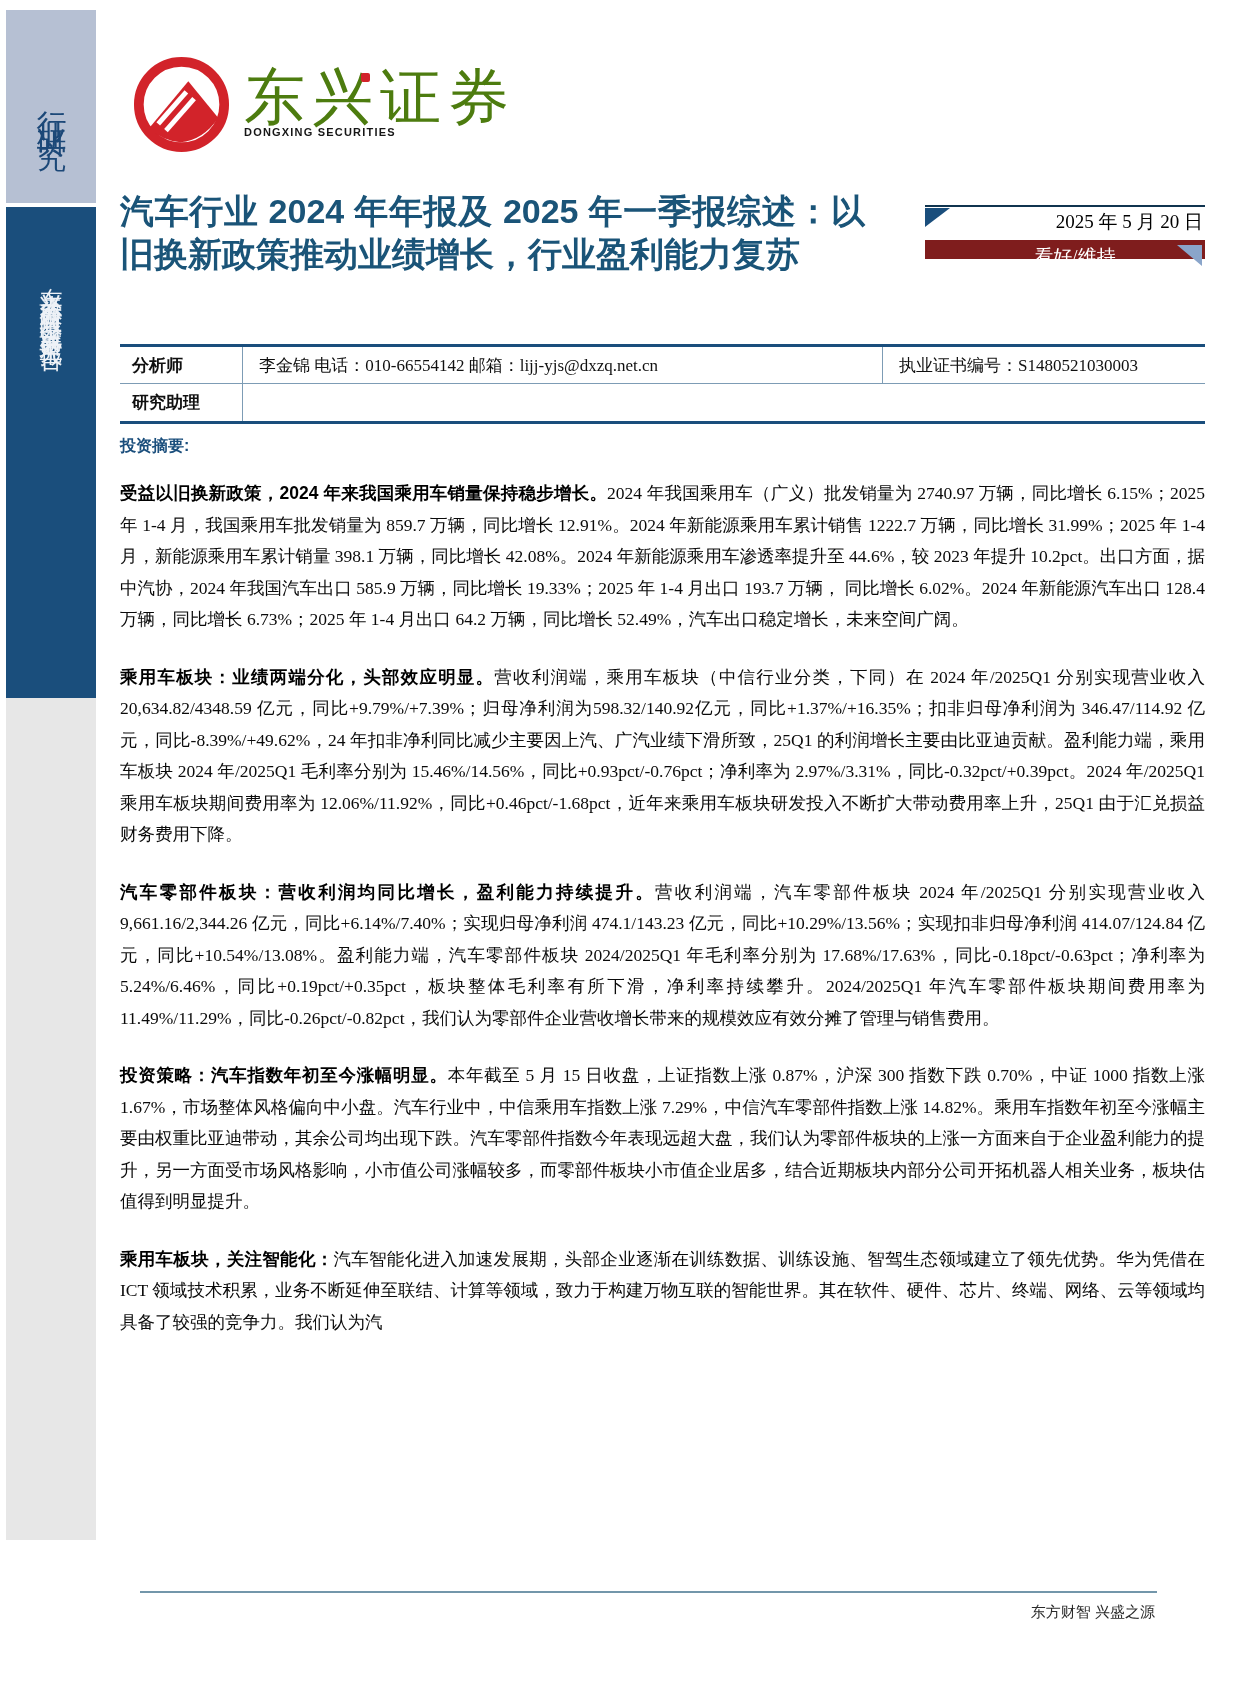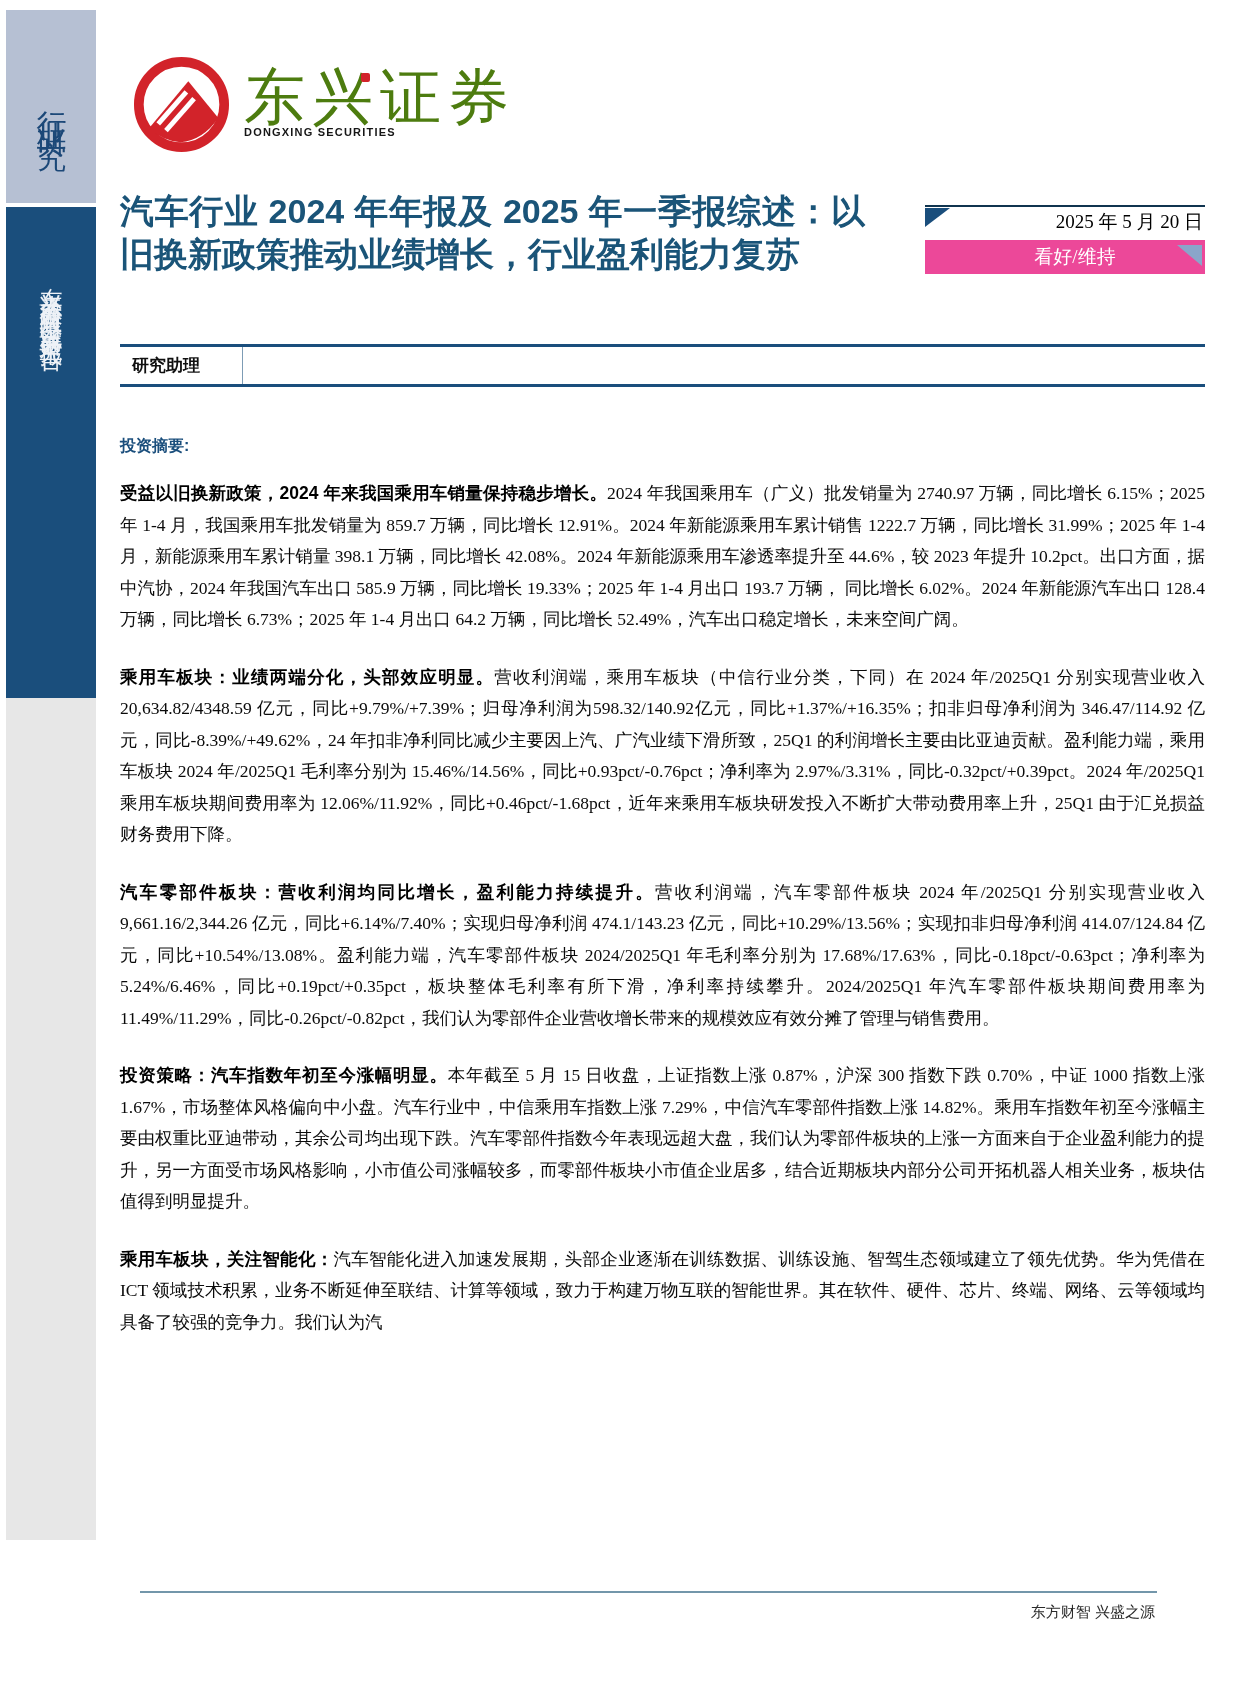--- a/index.html
+++ b/index.html
@@ -75,22 +75,22 @@
     position:relative; height:32px;
     border-top:2px solid #10344f;
     text-align:right; font-size:19px; line-height:30px; color:#000;
     padding-right:2px;
   }
   .date-row .tri-left {
     position:absolute; left:0; top:1px; width:0; height:0;
     border-top:19px solid #1a4e7c; border-right:25px solid transparent;
   }
   .rating-bar {
-    position:relative; height:34px; margin-top:3px;
-    background:#ec4899; color:#ffffff;
+    position:relative; height:19px; margin-top:3px;
+    background:#7f1d1d; color:#ffffff;
     font-size:19px; line-height:34px; text-align:center;padding-left:20px;
   }
   .rating-bar .tri-right {
     position:absolute; right:3px; top:5px; width:0; height:0;
     border-top:21px solid #8aa5ca; border-left:25px solid transparent;
   }
   .industry-row {
     display:flex; height:30px; margin-top:2px;
     border:2px solid #1a4e7c;
   }
@@ -189,20 +189,25 @@
       <span class="tri-left"></span>
       <span>2025 年 5 月 20 日</span>
     </div>
     <div class="rating-bar">
       <span>看好/维持</span>
       <span class="tri-right"></span>
     </div>
   </div>
 
   <div class="analyst-table">
+    <div class="a-row first">
+      <div class="a-cell role">分析师</div>
+      <div class="a-cell info">李金锦  电话：010-66554142   邮箱：lijj-yjs@dxzq.net.cn</div>
+      <div class="a-cell cert">执业证书编号：S1480521030003</div>
+    </div>
     <div class="a-row">
       <div class="a-cell role">研究助理</div>
     </div>
   </div>
 
   <div class="summary-heading">投资摘要:</div>
 
   <div class="body-block">
     <p><span class="lead">受益以旧换新政策，2024 年来我国乘用车销量保持稳步增长。</span><span>2024 年我国乘用车（广义）批发销量为 2740.97 万辆，同比增长 6.15%；2025 年 1-4 月，我国乘用车批发销量为 859.7 万辆，同比增长 12.91%。2024 年新能源乘用车累计销售 1222.7 万辆，同比增长 31.99%；2025 年 1-4 月，新能源乘用车累计销量 398.1 万辆，同比增长 42.08%。2024 年新能源乘用车渗透率提升至 44.6%，较 2023 年提升 10.2pct。出口方面，据中汽协，2024 年我国汽车出口 585.9 万辆，同比增长 19.33%；2025 年 1-4 月出口 193.7 万辆， 同比增长 6.02%。2024 年新能源汽车出口 128.4 万辆，同比增长 6.73%；2025 年 1-4 月出口 64.2 万辆，同比增长 52.49%，汽车出口稳定增长，未来空间广阔。</span></p>
     <p><span class="lead">乘用车板块：业绩两端分化，头部效应明显。</span><span>营收利润端，乘用车板块（中信行业分类，下同）在 2024 年/2025Q1 分别实现营业收入20,634.82/4348.59 亿元，同比+9.79%/+7.39%；归母净利润为598.32/140.92亿元，同比+1.37%/+16.35%；扣非归母净利润为 346.47/114.92 亿元，同比-8.39%/+49.62%，24 年扣非净利同比减少主要因上汽、广汽业绩下滑所致，25Q1 的利润增长主要由比亚迪贡献。盈利能力端，乘用车板块 2024 年/2025Q1 毛利率分别为 15.46%/14.56%，同比+0.93pct/-0.76pct；净利率为 2.97%/3.31%，同比-0.32pct/+0.39pct。2024 年/2025Q1 乘用车板块期间费用率为 12.06%/11.92%，同比+0.46pct/-1.68pct，近年来乘用车板块研发投入不断扩大带动费用率上升，25Q1 由于汇兑损益财务费用下降。</span></p>

